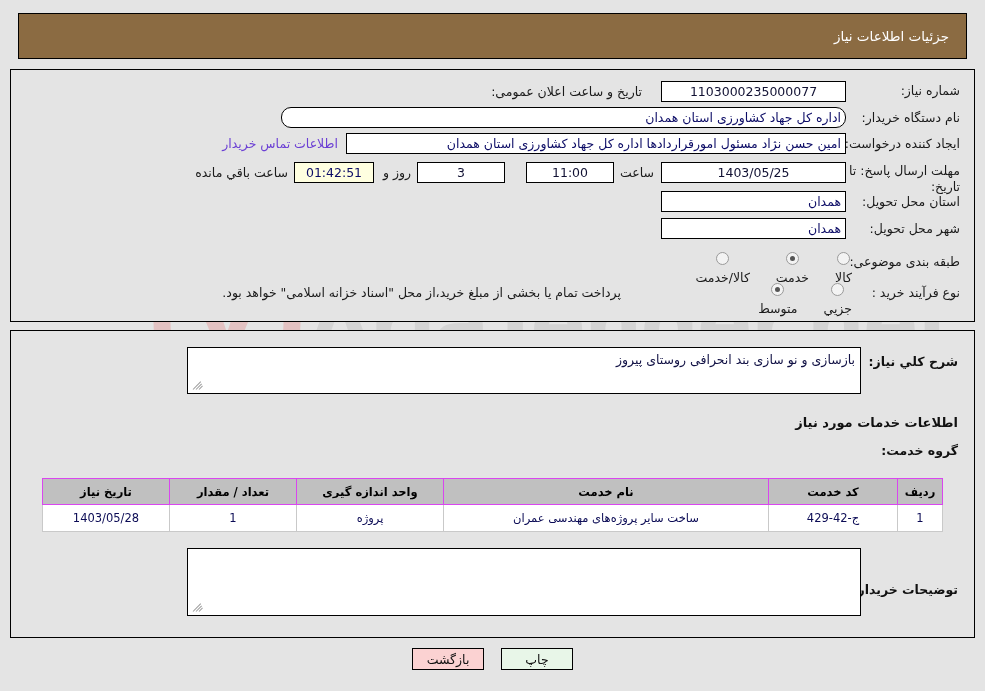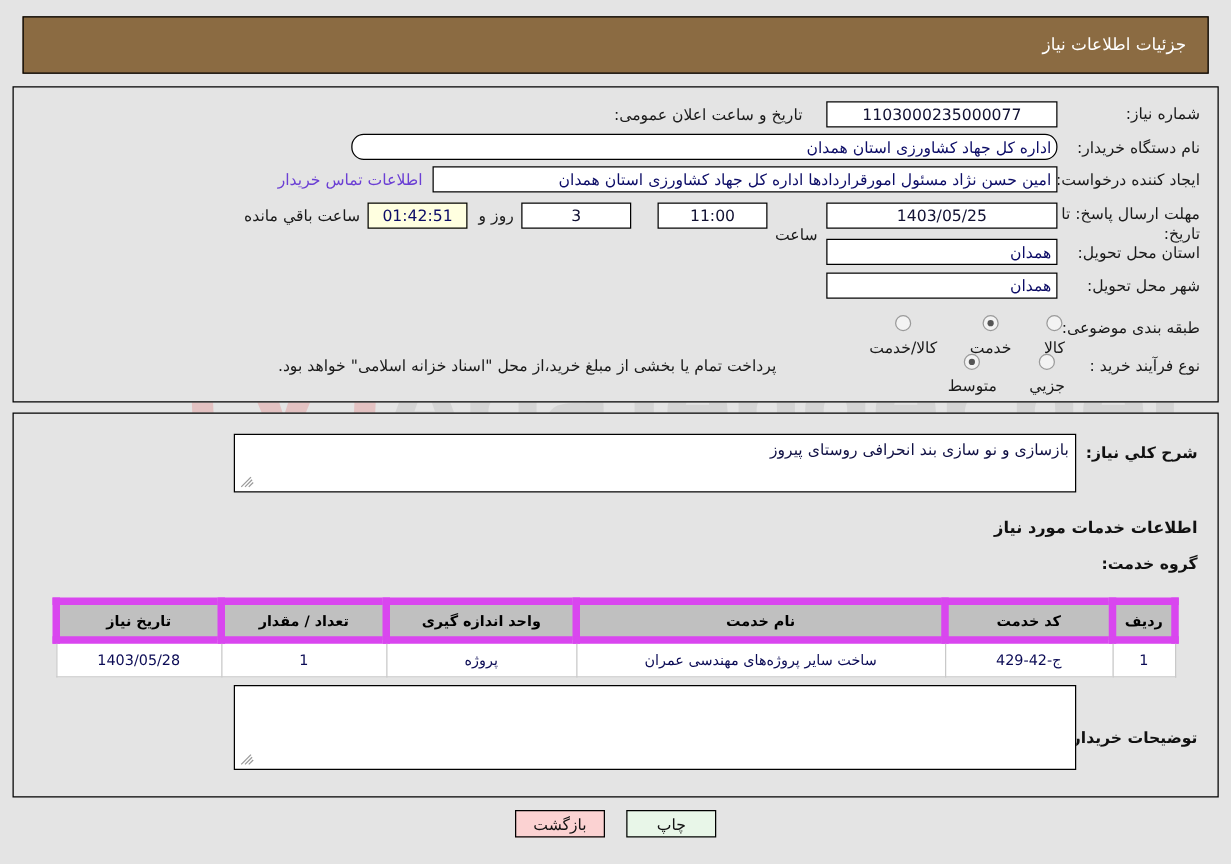--- a/index.html
+++ b/index.html
@@ -185,21 +185,21 @@
   table.grid {
     position: absolute;
     left: 42px; top: 478px;
     width: 901px;
     border-collapse: collapse;
     direction: rtl;
     z-index: 12;
   }
   table.grid th {
     background: #c0c0c0;
-    border: 6px solid #d946ef;
+    border: 1px solid #d946ef;
     font-size: 11.5px;
     font-weight: bold;
     color: #000;
     height: 25px;
     padding: 0 4px;
     font-family: "DejaVu Sans", "Liberation Sans", sans-serif;
   }
   table.grid td {
     background: #ffffff;
     border: 1px solid #c9c9c9;
@@ -267,21 +267,21 @@
 
     <span class="lbl" style="position:absolute; right:14px; top:40px;">نام دستگاه خریدار:</span>
     <div class="fld rt" style="position:absolute; right:128px; top:37px; width:565px;border-radius:10px;">اداره کل جهاد کشاورزی استان همدان</div>
 
     <span class="lbl" style="position:absolute; right:14px; top:66px;">ایجاد کننده درخواست:</span>
     <div class="fld rt" style="position:absolute; right:128px; top:63px; width:500px;">امین حسن نژاد مسئول امورقراردادها اداره کل جهاد کشاورزی استان همدان</div>
     <span class="link" style="position:absolute; right:636px; top:66px;">اطلاعات تماس خریدار</span>
 
     <span class="lbl wrap" style="position:absolute; right:14px; top:93px; width:112px;">مهلت ارسال پاسخ: تا تاریخ:</span>
     <div class="fld ctr" style="position:absolute; right:128px; top:92px; width:185px;">1403/05/25</div>
-    <span class="lbl" style="position:absolute; right:320px; top:110px;">ساعت</span>
+    <span class="lbl" style="position:absolute; right:320px; top:95px;">ساعت</span>
     <div class="fld ctr" style="position:absolute; right:360px; top:92px; width:88px;">11:00</div>
     <div class="fld ctr" style="position:absolute; right:469px; top:92px; width:88px;">3</div>
     <span class="lbl" style="position:absolute; right:563px; top:95px;">روز و</span>
     <div class="fld timer" style="position:absolute; right:600px; top:92px; width:80px;">01:42:51</div>
     <span class="lbl" style="position:absolute; right:686px; top:95px;">ساعت باقي مانده</span>
 
     <span class="lbl" style="position:absolute; right:14px; top:124px;">استان محل تحویل:</span>
     <div class="fld rt" style="position:absolute; right:128px; top:121px; width:185px;">همدان</div>
 
     <span class="lbl" style="position:absolute; right:14px; top:151px;">شهر محل تحویل:</span>

